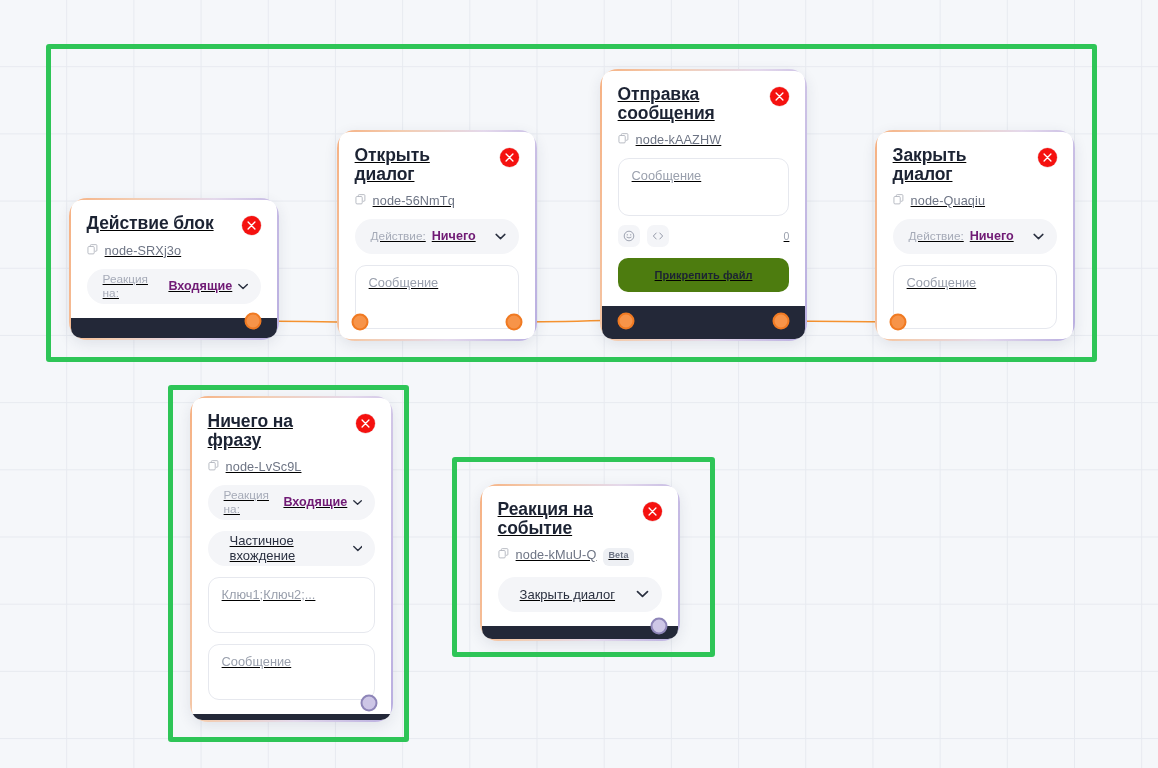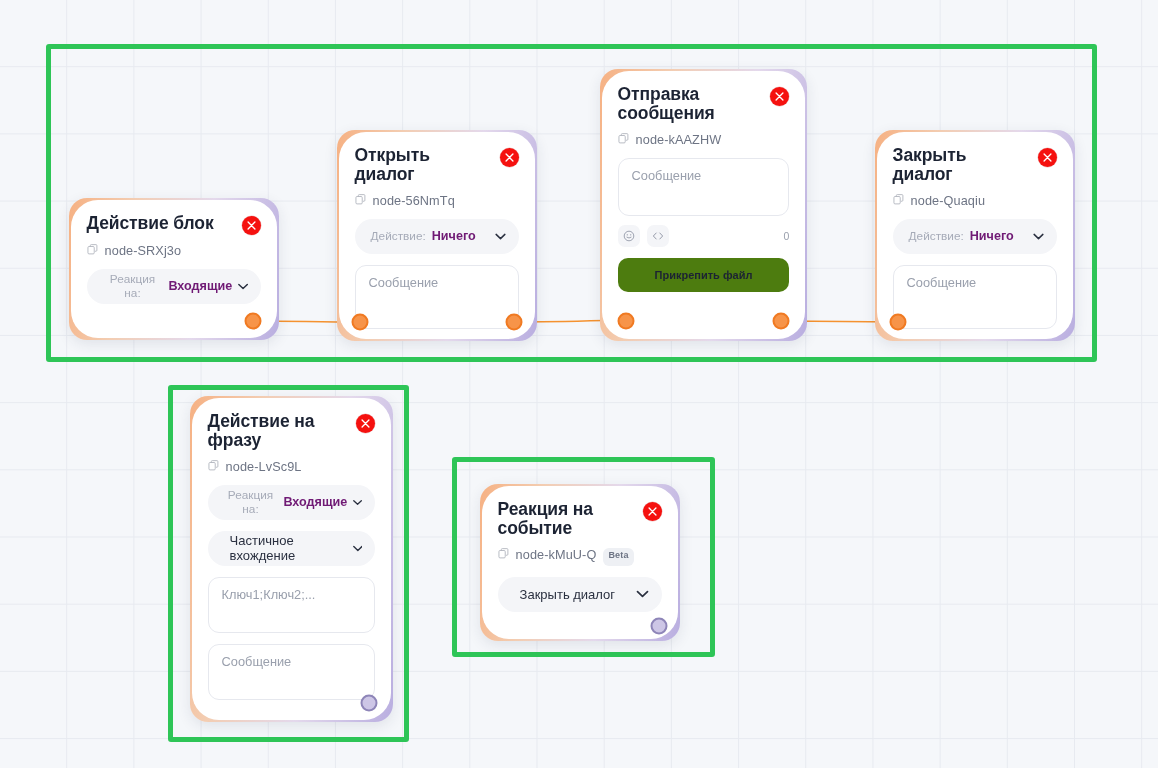--- a/index.html
+++ b/index.html
@@ -37,26 +37,27 @@
   
   .node {
     position: absolute;
     z-index: 10;
     border-radius: 18px;
     padding: 1.6px;
     background: linear-gradient(100deg, #f6b183 0%, #f3cdb2 28%, #e4d9ec 62%, #b9aee0 100%);
     box-shadow: 0 4px 14px rgba(40,50,80,.10);
   }
   .node-inner {
-    border-radius: 27px;
+    border-radius: 10px;
     background: #ffffff;
     overflow: hidden;
     height: 100%;
     display: flex;
-    flex-direction: row;
+    flex-direction: column;
+    text-decoration: underline;
   }
   .node-body {
     padding: 14px 16px 14px 16px;
     flex: 1 1 auto;
   }
   .node-head {
     display: flex;
     align-items: flex-start;
     justify-content: space-between;
     gap: 8px;
@@ -106,21 +107,21 @@
     margin-top: 11px;
     height: 35px;
     background: #f4f5f8;
     border-radius: 17.5px;
     display: flex;
     align-items: center;
     padding: 0 13px 0 16px;
     cursor: pointer;
     gap: 6px;
   }
-  .sel-label { font-size: 11.8px; color: #a6abb8; text-align: center; }
+  .sel-label { font-size: 11.8px; color: #a6abb8; }
   .sel-value { font-size: 12.6px; color: #701a75; font-weight: 700; }
   .sel-value-plain { font-size: 13px; color: #2a3040; font-weight: 400; }
   .sel .caret { margin-left: auto; color: #2a3040; display: block; }
 
   
   .ta {
     margin-top: 11px;
     border: 1px solid #e6e8ee;
     border-radius: 11px;
     height: 64px;
@@ -339,21 +340,21 @@
     </div>
 
   </div>
   <div class="port orange" style="left:23px; top:192px;"></div>
 </div>
 
 <div class="node" style="left:190px; top:396px; width:203px; height:326px;">
   <div class="node-inner">
     <div class="node-body">
       <div class="node-head">
-        <div class="node-title">Действие на фразу</div>
+        <div class="node-title">Ничего на фразу</div>
         <div class="close-btn">
           <svg width="9" height="9" viewBox="0 0 10 10">
               <path d="M1.2 1.2 L8.8 8.8 M8.8 1.2 L1.2 8.8" stroke="#fff" stroke-width="1.5" stroke-linecap="round"></path>
             </svg>
         </div>
       </div>
       <div class="node-id-row">
         <svg class="copy-icon" width="11" height="11" viewBox="0 0 14 14">
           <rect x="1.2" y="3.2" width="8" height="9.4" rx="1.4" fill="none" stroke="#6d7484" stroke-width="1.1"></rect>
           <path d="M4.2 3.2 V2.0 a1.2 1.2 0 0 1 1.2-1.2 h6 a1.2 1.2 0 0 1 1.2 1.2 v6 a1.2 1.2 0 0 1 -1.2 1.2 h-1.2" fill="none" stroke="#6d7484" stroke-width="1.1"></path>

